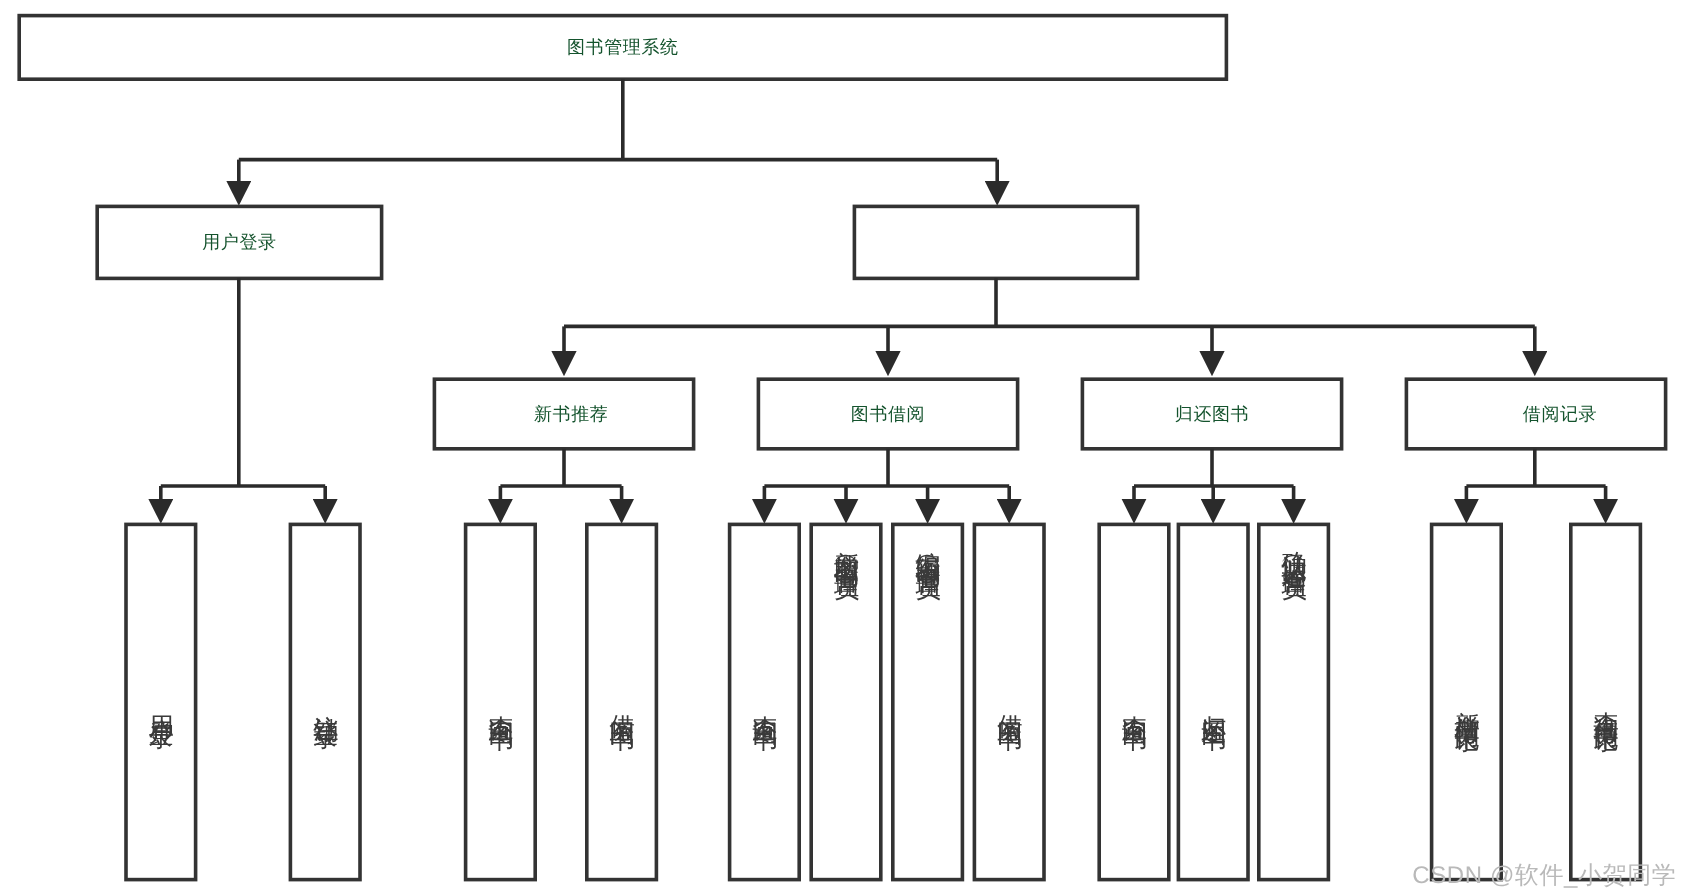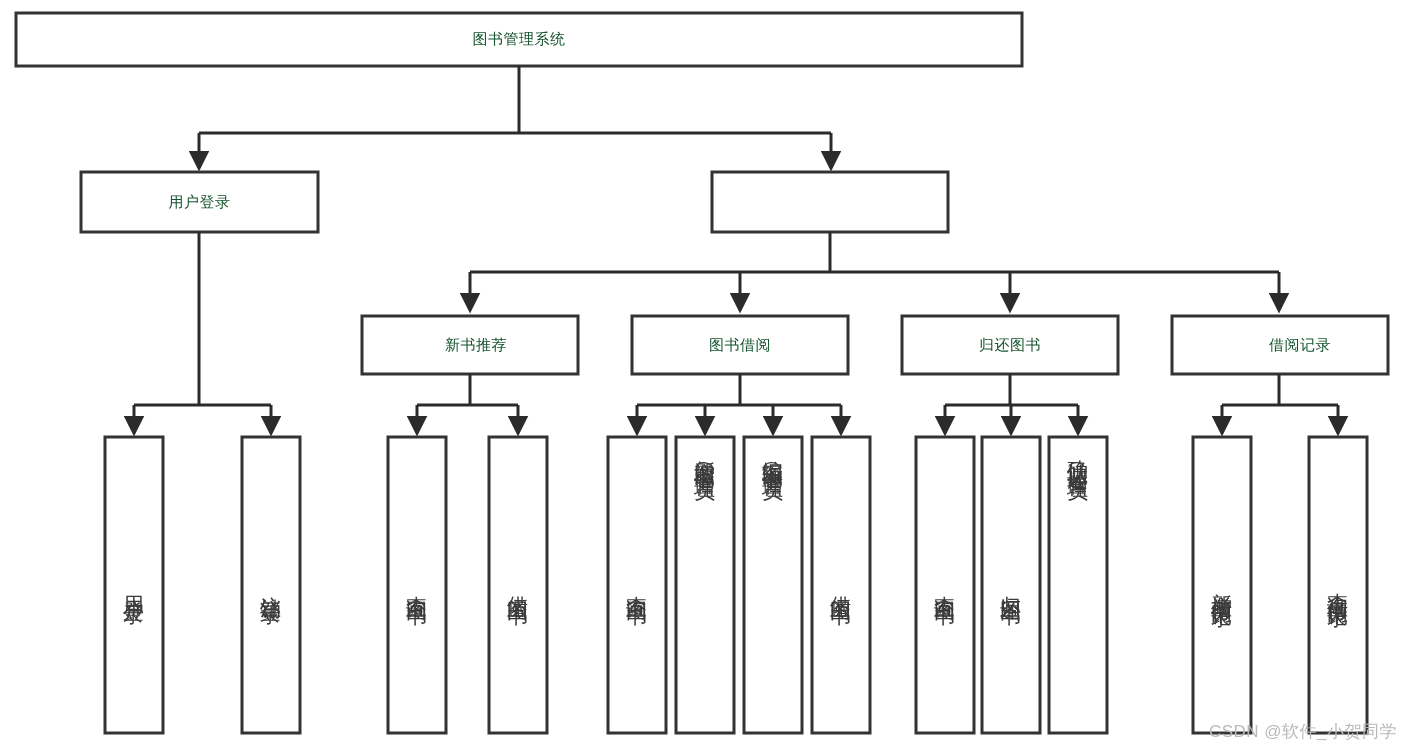--- a/index.html
+++ b/index.html
@@ -63,21 +63,21 @@
     text-orientation: upright;
     letter-spacing: 3px;
     line-height: 1;
     pointer-events: none;
   }
   .watermark {
     position: absolute;
     right: 8px;
     bottom: 4px;
     color: #b9b9b9;
-    font-size: 17px;
+    font-size: 20px;
     letter-spacing: 0.5px;
     white-space: nowrap;
     pointer-events: none;
   }
 </style>
 </head>
 <body>
 
 <div id="canvas">
 

